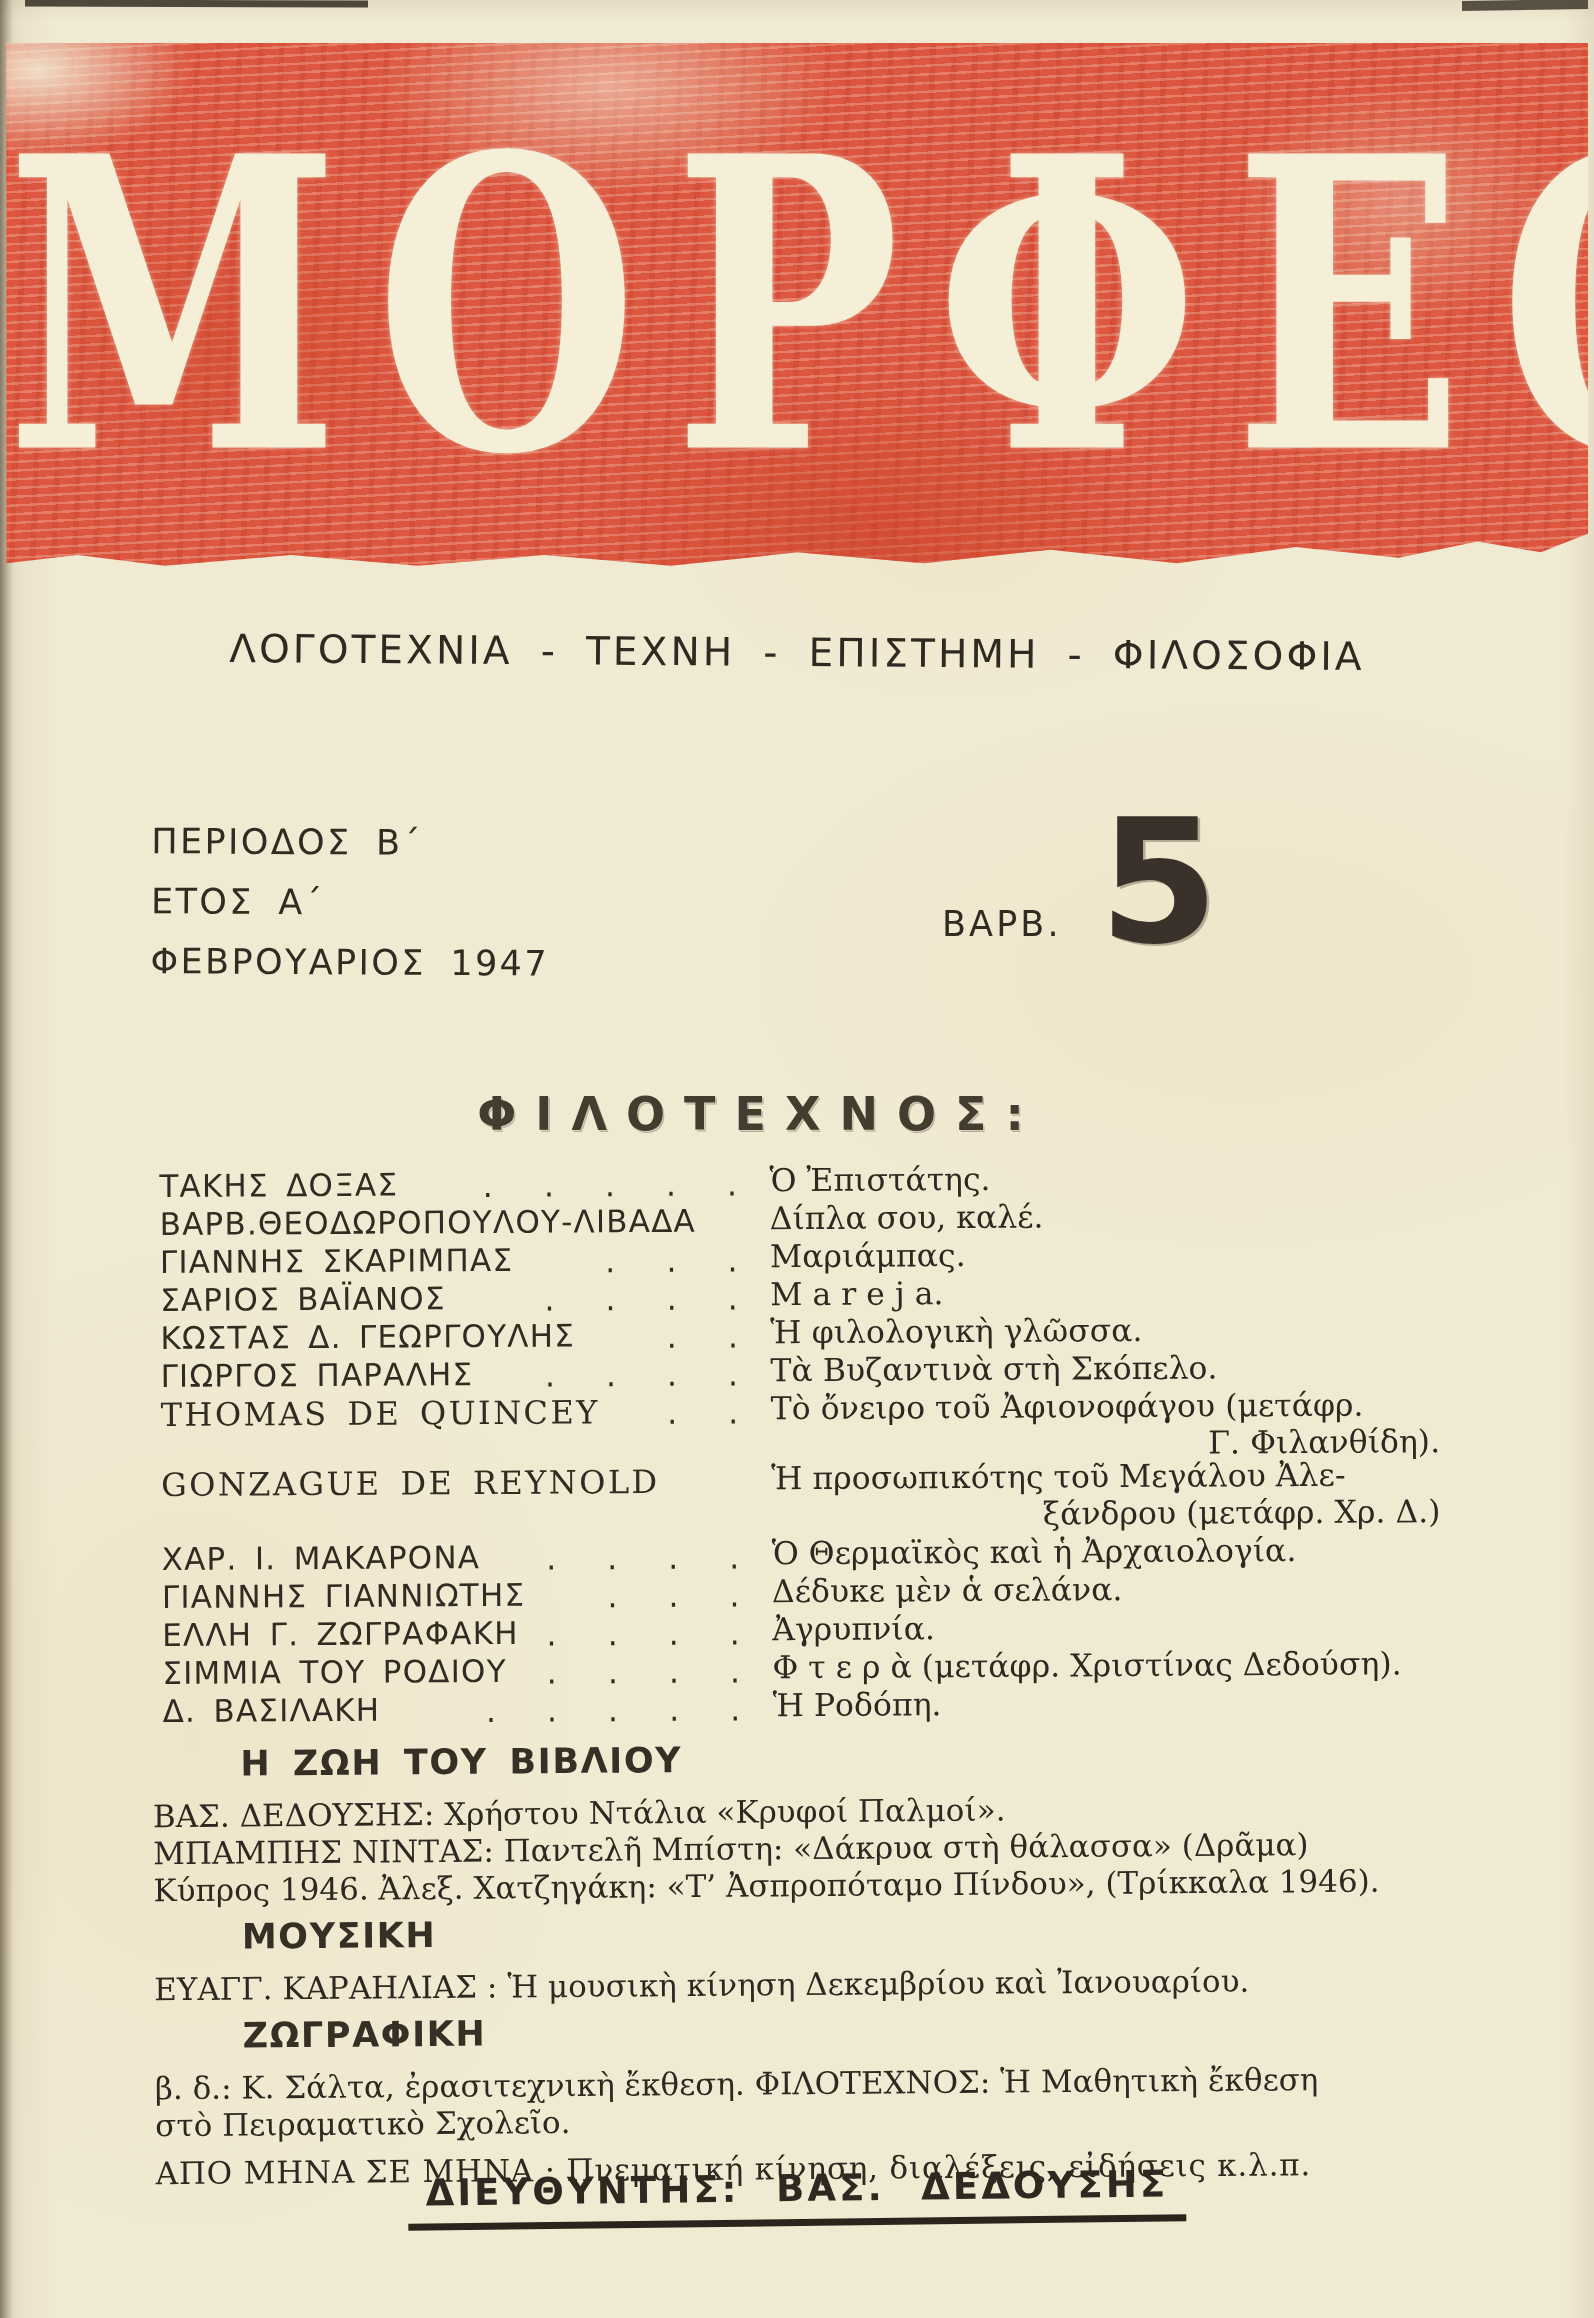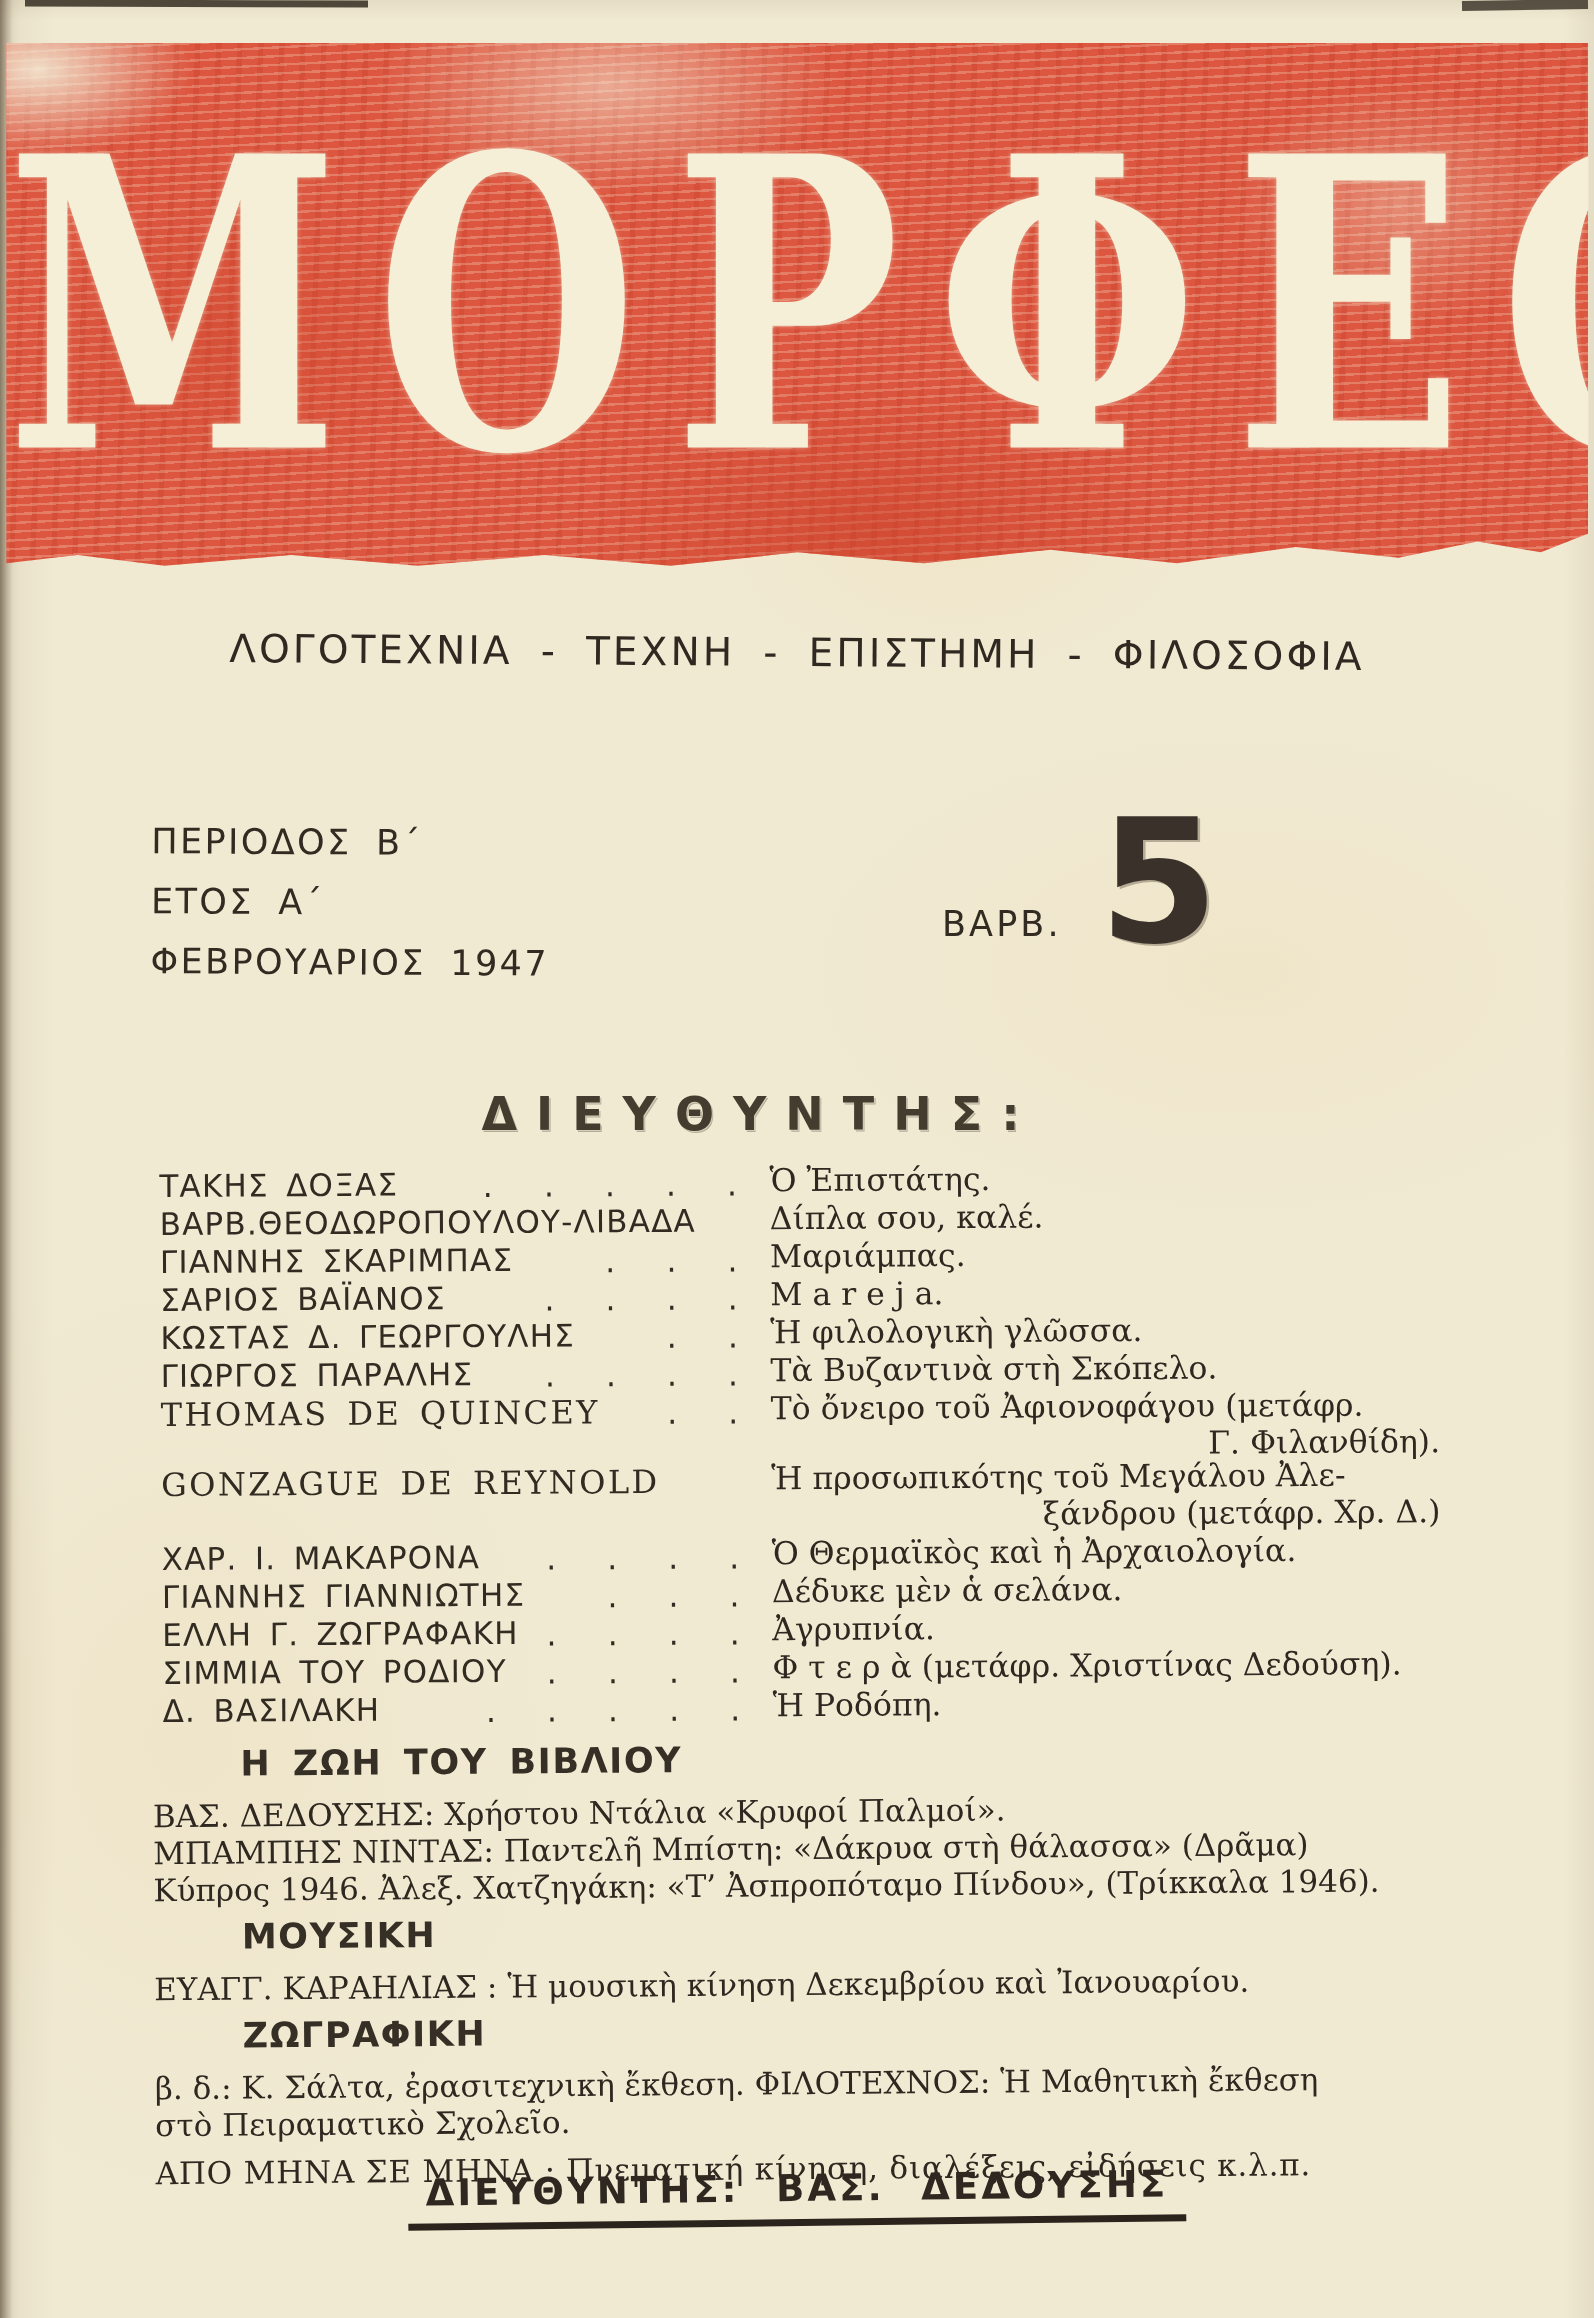--- a/index.html
+++ b/index.html
@@ -108,21 +108,21 @@
   <div class="subtitle">ΛΟΓΟΤΕΧΝΙΑ - ΤΕΧΝΗ - ΕΠΙΣΤΗΜΗ - ΦΙΛΟΣΟΦΙΑ</div>
 
   <div class="issue-block">
     <div>ΠΕΡΙΟΔΟΣ Β΄</div>
     <div>ΕΤΟΣ Α΄</div>
     <div>ΦΕΒΡΟΥΑΡΙΟΣ 1947</div>
   </div>
   <div class="issue-num-label">ΒΑΡΒ.</div>
   <div class="issue-num">5</div>
 
-  <div class="contents-heading">ΔΙΕΥΘΥΝΤΗΣ:</div>
+  <div class="contents-heading">ΦΙΛΟΤΕΧΝΟΣ:</div>
 
   <div class="toc">
 
     <div class="toc-row">
       <span class="toc-author">ΤΑΚΗΣ ΔΟΞΑΣ</span>
       <span class="toc-dots">. . . . .</span>
       <div class="toc-title">Ὁ Ἐπιστάτης.</div>
     </div>
 
     <div class="toc-row">

